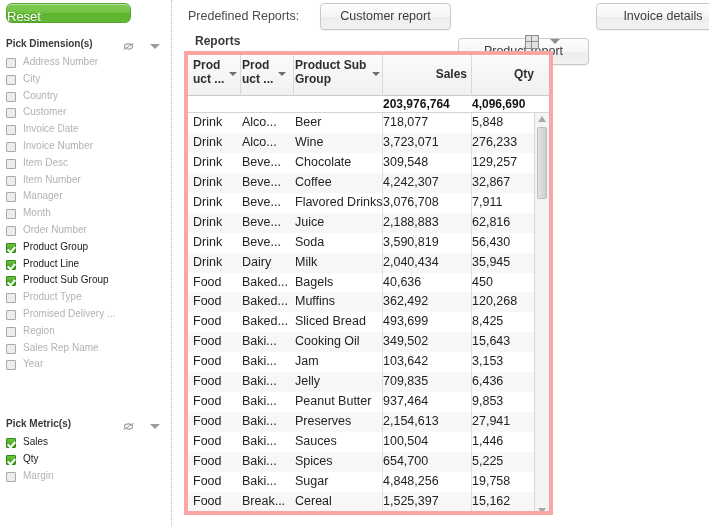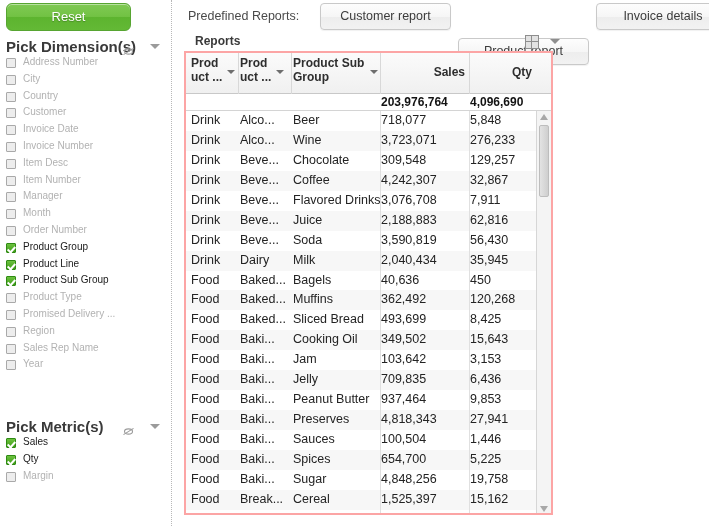--- a/index.html
+++ b/index.html
@@ -27,41 +27,41 @@
   .sidebar-divider {
     position: absolute;
     left: 171px; top: 0;
     width: 1px; height: 526px;
     border-left: 1px dotted #b8b8b8;
   }
 
   .reset-btn {
     position: absolute;
     left: 6px; top: 3px;
-    width: 125px; height: 28px;
+    width: 125px; height: 20px;
     border: 1px solid #57a531;
     border-radius: 6px;
     background: linear-gradient(to bottom, #80c953 0%, #72c244 48%, #5db42f 52%, #63b935 100%);
     color: #ffffff;
     font-size: 13px;
     font-weight: normal;
-    text-align: center;
+    text-align: left;
     line-height: 26px;
     cursor: pointer;
     text-shadow: 0 1px 1px rgba(0,0,0,0.25);
     box-shadow: inset 0 1px 0 rgba(255,255,255,0.45);
     padding: 0;
   }
 
   .section-head {
     position: absolute;
     left: 6px;
     width: 160px;
     height: 17px;
-    font-size: 15px;
+    font-size: 10px;
     font-weight: bold;
     color: #3a3a3a;
     white-space: nowrap;
   }
   .section-head .sh-label { display: inline-block; }
   .section-head .sh-tools {
     position: absolute;
     right: 6px; top: 1px;
     width: 38px; height: 14px;
   }
@@ -207,21 +207,21 @@
     border-left: 5px solid transparent;
     border-right: 5px solid transparent;
     border-top: 5px solid #8e8e8e;
   }
 
   #table {
     position: absolute;
     left: 0; top: 18px;
     width: 369px;
     height: 464px;
-    border: 2px solid #fca5a5;
+    border: 4px solid #fca5a5;
     background: #ffffff;
     overflow: hidden;
   }
 
   .thead {
     position: relative;
     height: 41px;
     background: linear-gradient(to bottom, #fbfbfb, #f0f0f0);
     border-bottom: 1px solid #c8c8c8;
   }
@@ -586,21 +586,21 @@
               <span class="cell c2">Peanut Butter</span>
               <span class="cell num c3">937,464</span>
               <span class="cell num c4">9,853</span>
               <span class="vline" style="left: 194px; height: 100%;"></span>
               <span class="vline" style="left: 283px; height: 100%;"></span>
             </div>
             <div class="trow alt">
               <span class="cell c0">Food</span>
               <span class="cell c1">Baki...</span>
               <span class="cell c2">Preserves</span>
-              <span class="cell num c3">4,818,343</span>
+              <span class="cell num c3">2,154,613</span>
               <span class="cell num c4">27,941</span>
               <span class="vline" style="left: 194px; height: 100%;"></span>
               <span class="vline" style="left: 283px; height: 100%;"></span>
             </div>
             <div class="trow">
               <span class="cell c0">Food</span>
               <span class="cell c1">Baki...</span>
               <span class="cell c2">Sauces</span>
               <span class="cell num c3">100,504</span>
               <span class="cell num c4">1,446</span>

